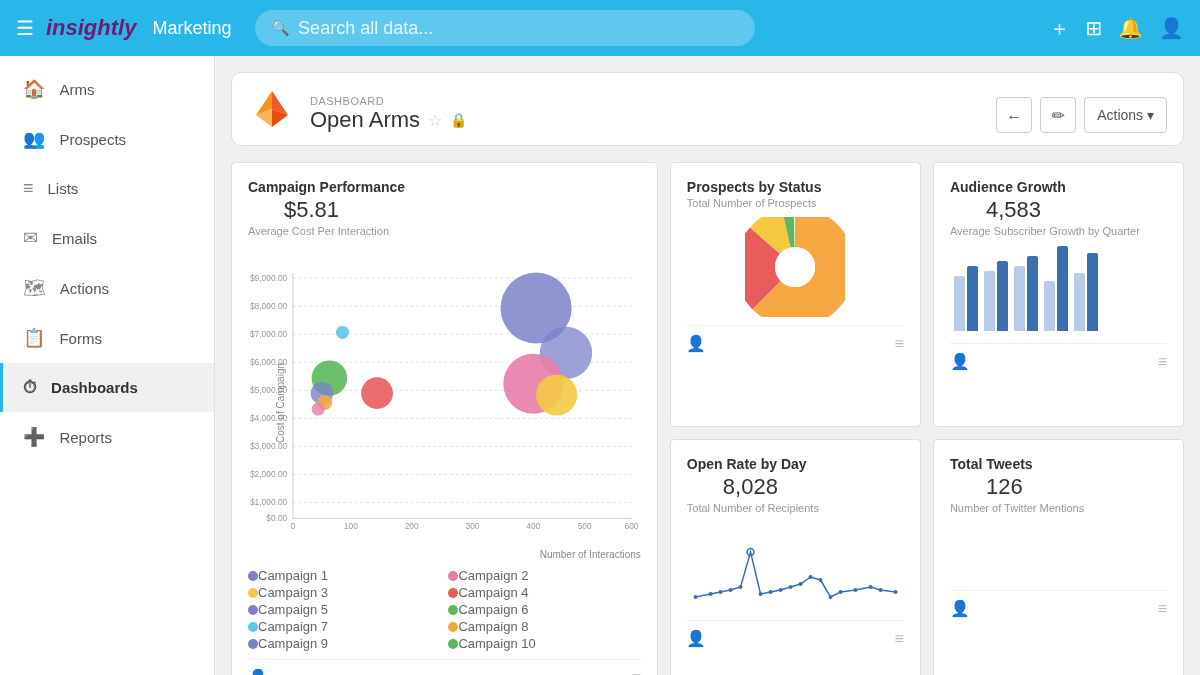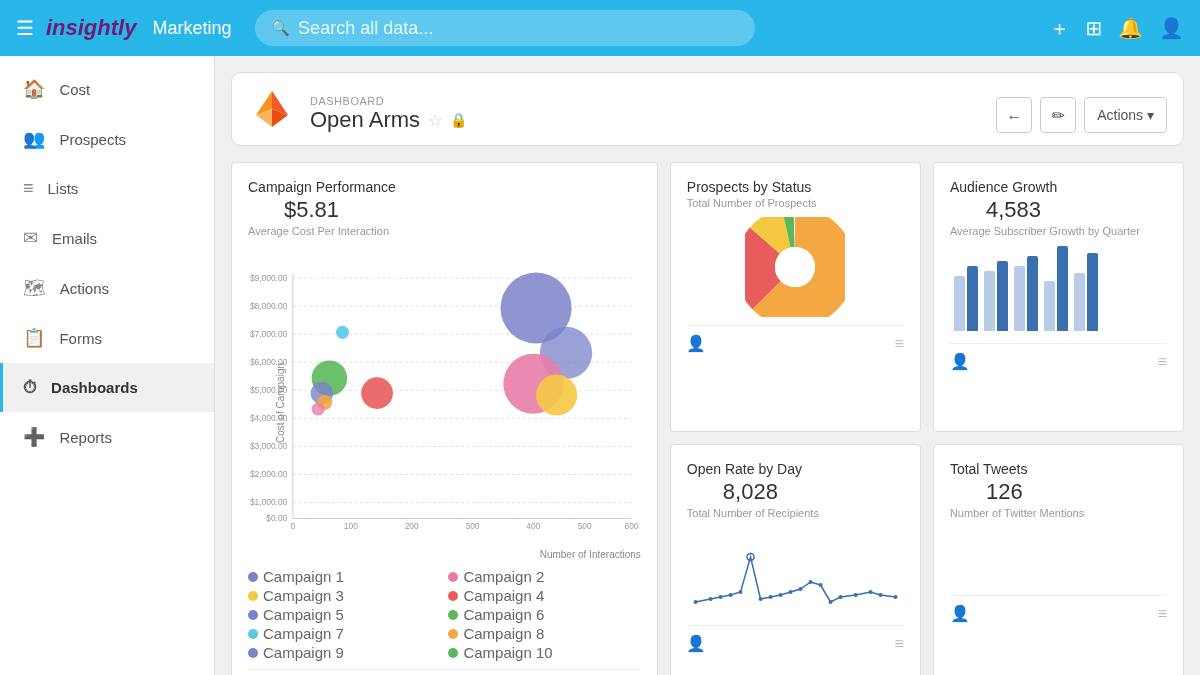--- a/index.html
+++ b/index.html
@@ -123,21 +123,21 @@
       gap: 12px;
     }
 
     .widget {
       background: white;
       border: 1px solid #ddd;
       border-radius: 4px;
       padding: 16px;
       position: relative;
     }
-    .widget-title { font-size: 14px; font-weight: 400; color: #333; margin-bottom: 2px; }
+    .widget-title { font-size: 14px; font-weight: 700; color: #333; margin-bottom: 2px; }
     .widget-number { font-size: 22px; font-weight: 400; color: #333; margin-bottom: 2px; margin-left: 36px; }
     .widget-subtitle { font-size: 11px; color: #999; margin-bottom: 8px; }
     .widget-footer {
       display: flex;
       justify-content: space-between;
       align-items: center;
       padding-top: 8px;
       border-top: 1px solid #eee;
       margin-top: 8px;
     }
@@ -164,21 +164,21 @@
     
     .pie-container { display: flex; justify-content: center; align-items: center; height: 100px; }
 
     
     .legend-grid {
       display: grid;
       grid-template-columns: 1fr 1fr;
       gap: 2px 8px;
       margin-top: 8px;
     }
-    .legend-item { display: flex; align-items: center; gap: 5px; font-size: 15px; color: #666; }
+    .legend-item { display: flex; align-items: center; font-size: 13px; color: #666; }
     .legend-dot { width: 10px; height: 10px; border-radius: 50%; flex-shrink: 0; }
   </style>
 </head>
 <body>
 
 <nav class="topnav">
   <span class="topnav-hamburger">☰</span>
   <span class="topnav-logo">insightly</span>
   <span class="topnav-appname">Marketing</span>
   <div class="topnav-search">
@@ -191,21 +191,21 @@
     <span class="topnav-icon">🔔</span>
     <span class="topnav-icon">👤</span>
   </div>
 </nav>
 
 <div class="main-layout">
 
   <aside class="sidebar">
     <div class="sidebar-item">
       <span class="sidebar-icon">🏠</span>
-      <span>Cost</span>
+      <span>Arms</span>
     </div>
     <div class="sidebar-item">
       <span class="sidebar-icon">👥</span>
       <span>Prospects</span>
     </div>
     <div class="sidebar-item">
       <span class="sidebar-icon">≡</span>
       <span>Lists</span>
     </div>
     <div class="sidebar-item">

